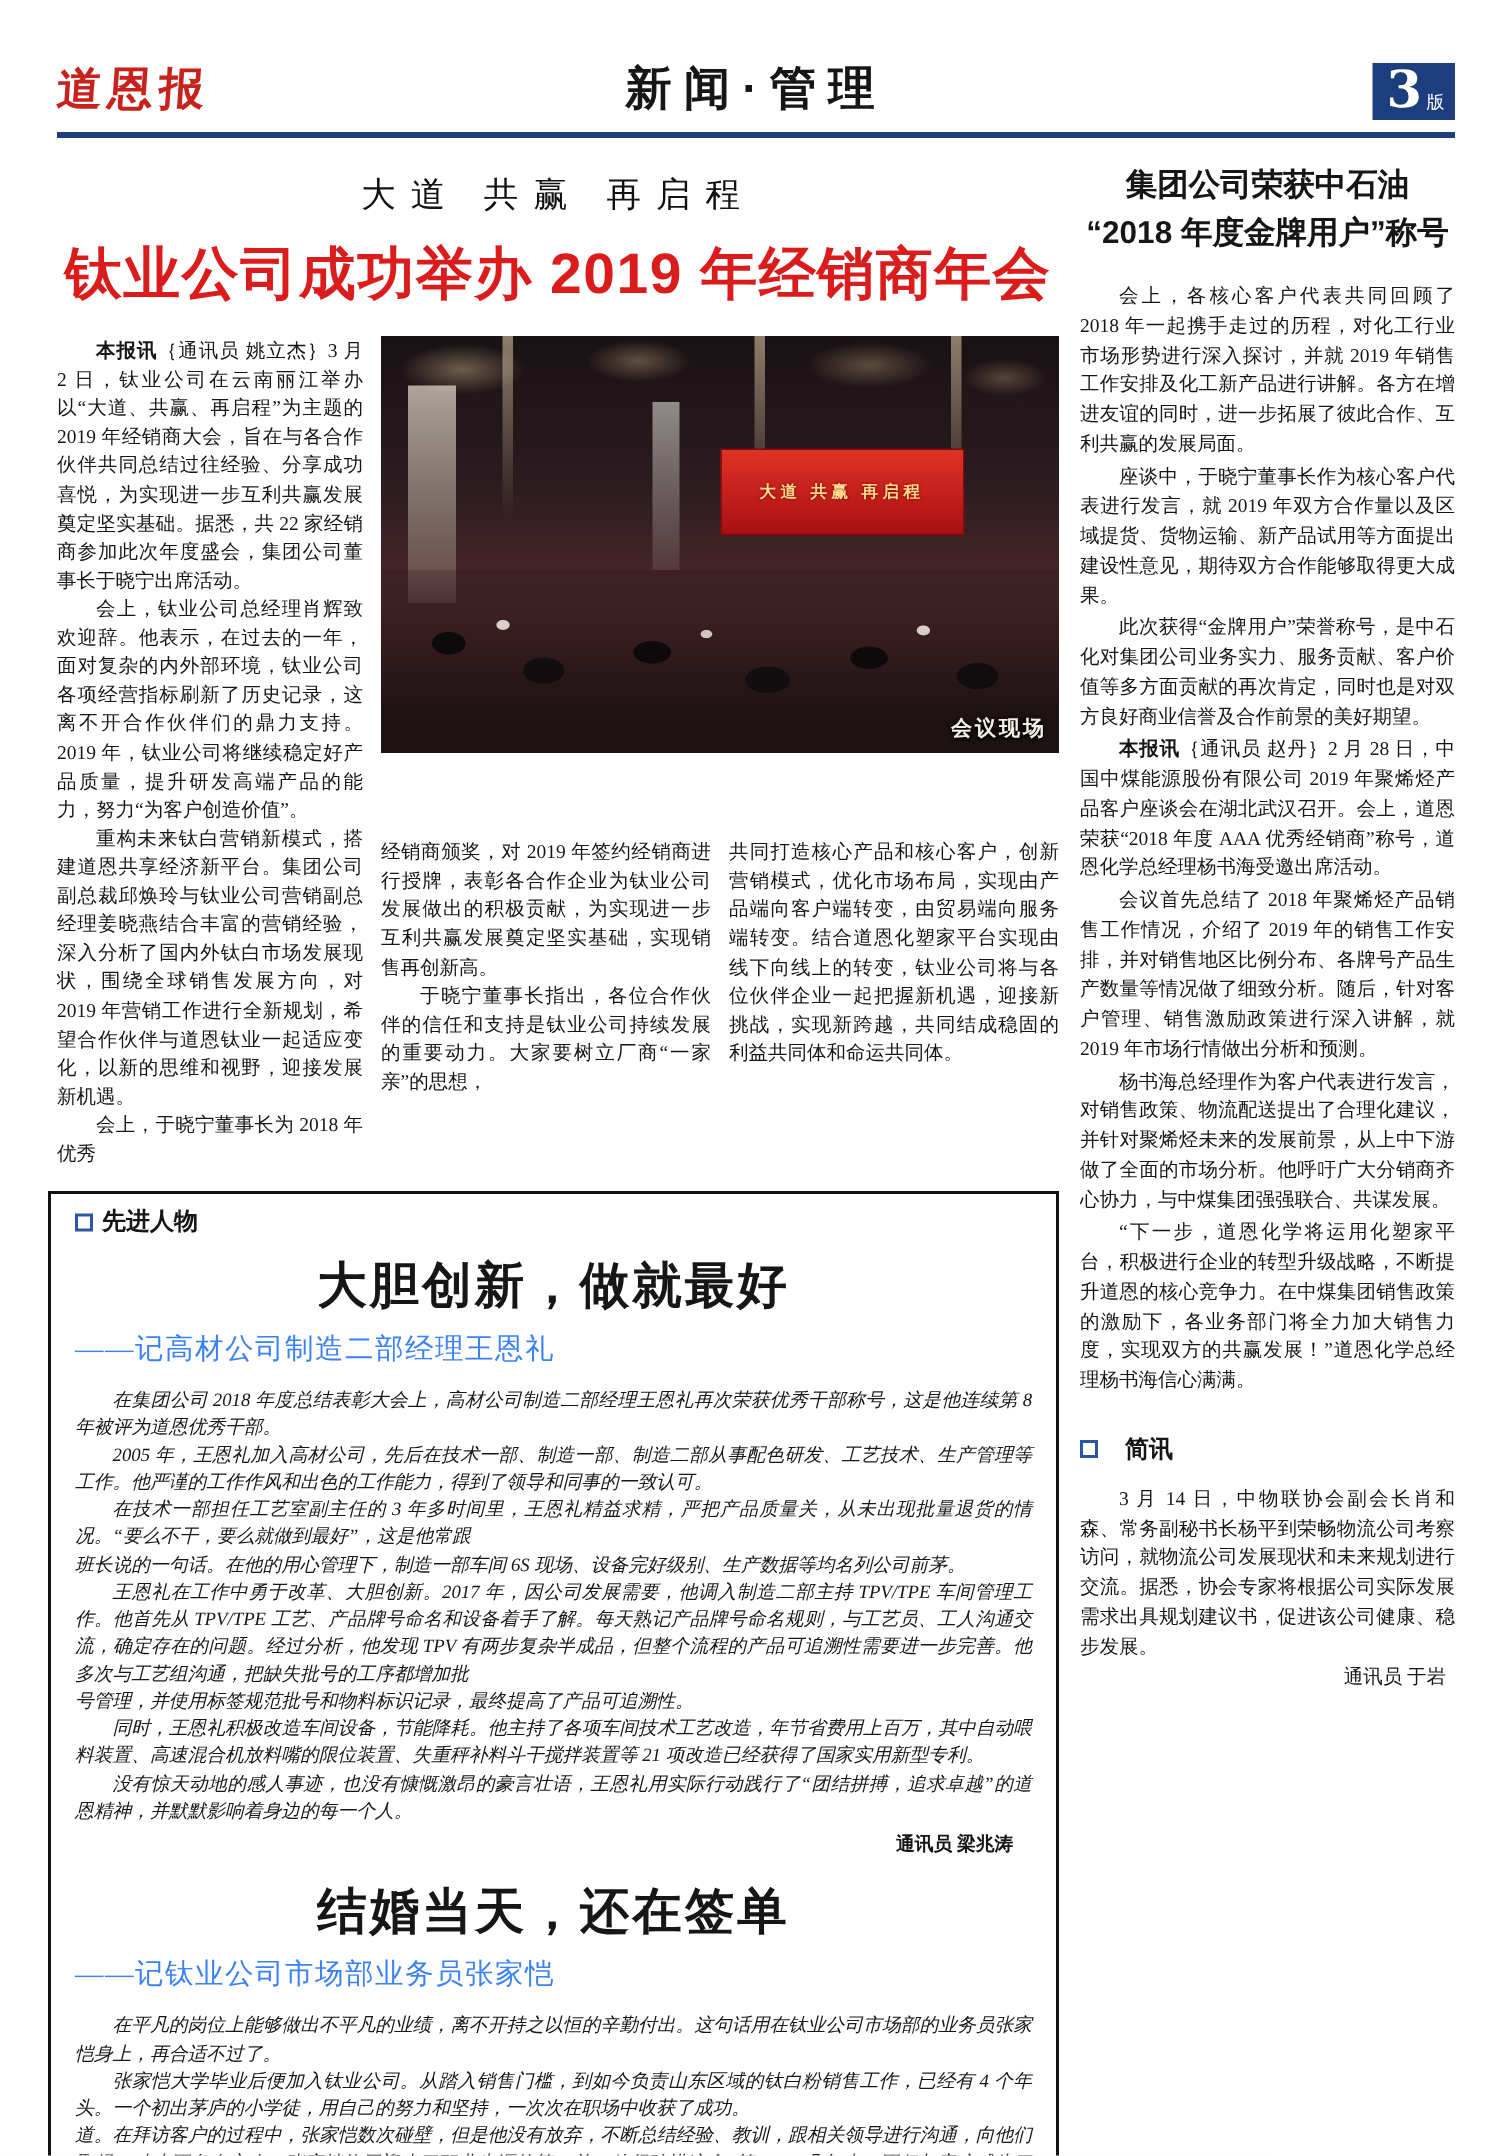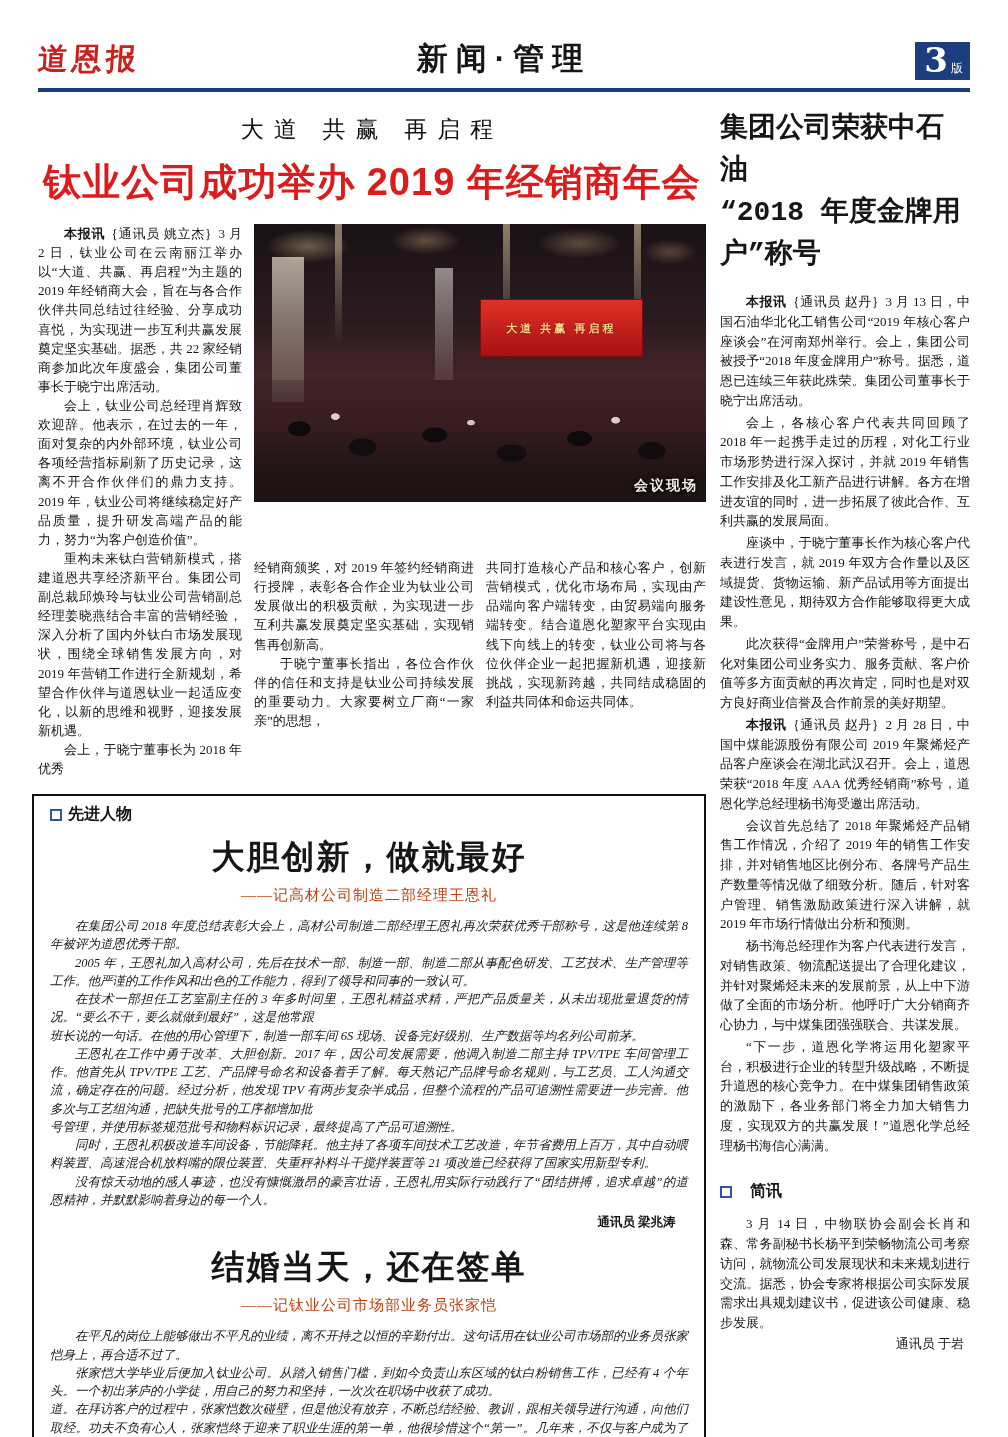--- a/index.html
+++ b/index.html
@@ -77,31 +77,31 @@
     text-shadow:0 1px 2px #000, 0 0 4px #000; }
 
   
   .feature-box { border:2px solid #111; margin-top:16px; margin-left:-6px;
     padding:8px 16px 14px 16px; height:716px; overflow:hidden; }
   .box-label { display:flex; align-items:center; gap:6px;
     font-family:"Liberation Sans",sans-serif; font-weight:bold; font-size:16px; }
   .sq { width:12px; height:12px; border:2px solid #2d55a5; display:inline-block; }
   .feature-title { text-align:center; font-family:"Liberation Sans","DejaVu Sans",sans-serif;
     font-weight:900; font-size:33px; letter-spacing:2px; margin:10px 0 4px 0; }
-  .feature-subtitle { text-align:center; font-size:15px; color:#c2410c; letter-spacing:1px; margin:6px 0 12px 0; }
+  .feature-subtitle { text-align:left; font-size:19px; color:#3b82f6; letter-spacing:1px; margin:6px 0 12px 0; }
   .feature-cols { display:grid; grid-template-columns:1fr; column-gap:16px;
     font-size:12.5px; line-height:1.46; text-align:justify; font-style:italic; }
   .feature-cols p { margin:0; text-indent:2em; }
   .feature-cols p.cont { text-indent:0; }
   .byline { text-align:right; padding-right:1em; font-style:normal; font-weight:bold; margin-top:4px !important; }
   .feature-art2 { margin-top:14px; }
 
   
-  .side-title { font-family:Liberation Mono, monospace;
-    font-weight:900; font-size:28px; line-height:1.5; margin:0 0 16px 0; }
+  .side-title { text-align:center; font-family:Liberation Sans, sans-serif;
+    font-weight:900; font-size:21px; line-height:1.5; margin:0 0 16px 0; }
   .side-title.second { margin-top:26px; }
   .side-col p.body { margin:0 0 2px 0; font-size:13px; line-height:1.52; text-align:justify; text-indent:2em; }
   .briefs-label { display:flex; align-items:center; gap:18px; margin:26px 0 12px 0;
     font-family:"Liberation Sans",sans-serif; font-weight:bold; font-size:16px; }
   .brief-byline { text-align:right; font-size:13px; margin:2px 6px 10px 0; }
 </style>
 </head>
 <body>
 
 <div class="page">
@@ -201,21 +201,20 @@
         </div>
       </div>
     </div>
 
     <div class="side-col">
 
       <h2 class="side-title">
         <span>集团公司荣获中石油</span><br>
         <span>“2018 年度金牌用户”称号</span>
       </h2>
-      <p class="body"><span class="wire">本报讯</span><span>｛通讯员 赵丹｝3 月 13 日，中国石油华北化工销售公司“2019 年核心客户座谈会”在河南郑州举行。会上，集团公司被授予“2018 年度金牌用户”称号。据悉，道恩已连续三年获此殊荣。集团公司董事长于晓宁出席活动。</span></p>
       <p class="body">会上，各核心客户代表共同回顾了 2018 年一起携手走过的历程，对化工行业市场形势进行深入探讨，并就 2019 年销售工作安排及化工新产品进行讲解。各方在增进友谊的同时，进一步拓展了彼此合作、互利共赢的发展局面。</p>
       <p class="body">座谈中，于晓宁董事长作为核心客户代表进行发言，就 2019 年双方合作量以及区域提货、货物运输、新产品试用等方面提出建设性意见，期待双方合作能够取得更大成果。</p>
       <p class="body">此次获得“金牌用户”荣誉称号，是中石化对集团公司业务实力、服务贡献、客户价值等多方面贡献的再次肯定，同时也是对双方良好商业信誉及合作前景的美好期望。</p>
 
       <p class="body"><span class="wire">本报讯</span><span>｛通讯员 赵丹｝2 月 28 日，中国中煤能源股份有限公司 2019 年聚烯烃产品客户座谈会在湖北武汉召开。会上，道恩荣获“2018 年度 AAA 优秀经销商”称号，道恩化学总经理杨书海受邀出席活动。</span></p>
       <p class="body">会议首先总结了 2018 年聚烯烃产品销售工作情况，介绍了 2019 年的销售工作安排，并对销售地区比例分布、各牌号产品生产数量等情况做了细致分析。随后，针对客户管理、销售激励政策进行深入讲解，就 2019 年市场行情做出分析和预测。</p>
       <p class="body">杨书海总经理作为客户代表进行发言，对销售政策、物流配送提出了合理化建议，并针对聚烯烃未来的发展前景，从上中下游做了全面的市场分析。他呼吁广大分销商齐心协力，与中煤集团强强联合、共谋发展。</p>
       <p class="body">“下一步，道恩化学将运用化塑家平台，积极进行企业的转型升级战略，不断提升道恩的核心竞争力。在中煤集团销售政策的激励下，各业务部门将全力加大销售力度，实现双方的共赢发展！”道恩化学总经理杨书海信心满满。</p>
 
       <div class="briefs-label">

